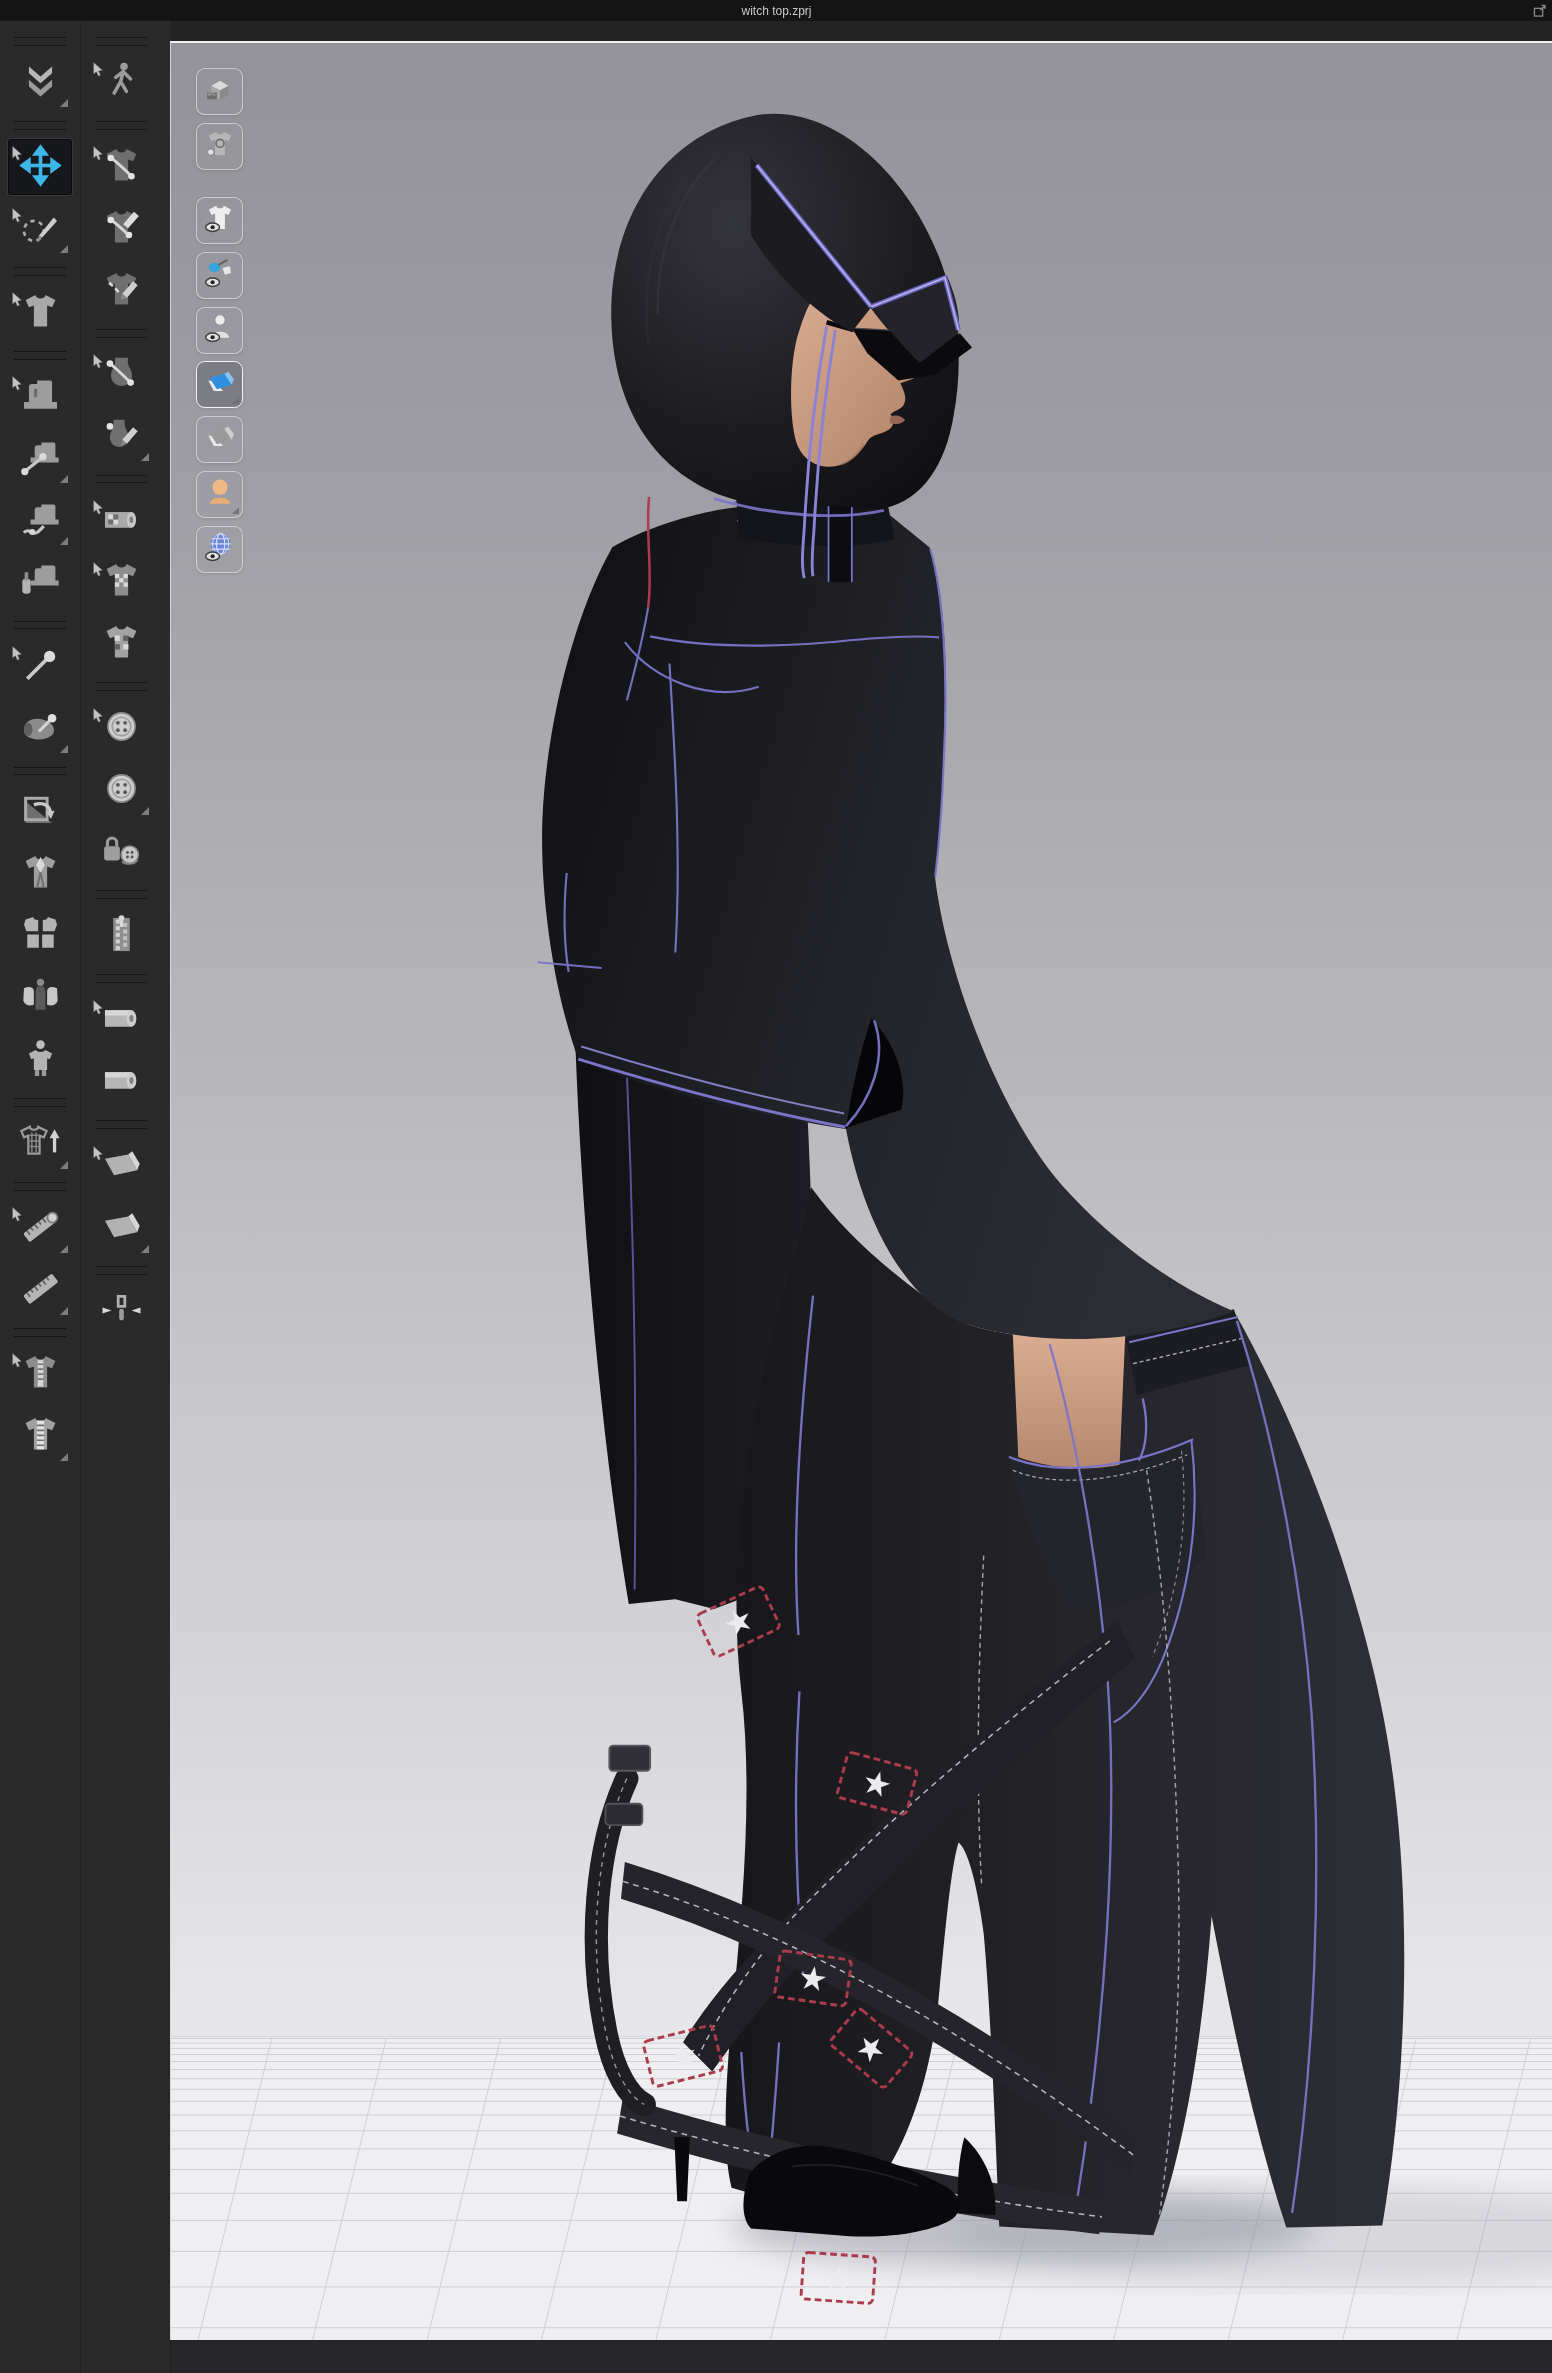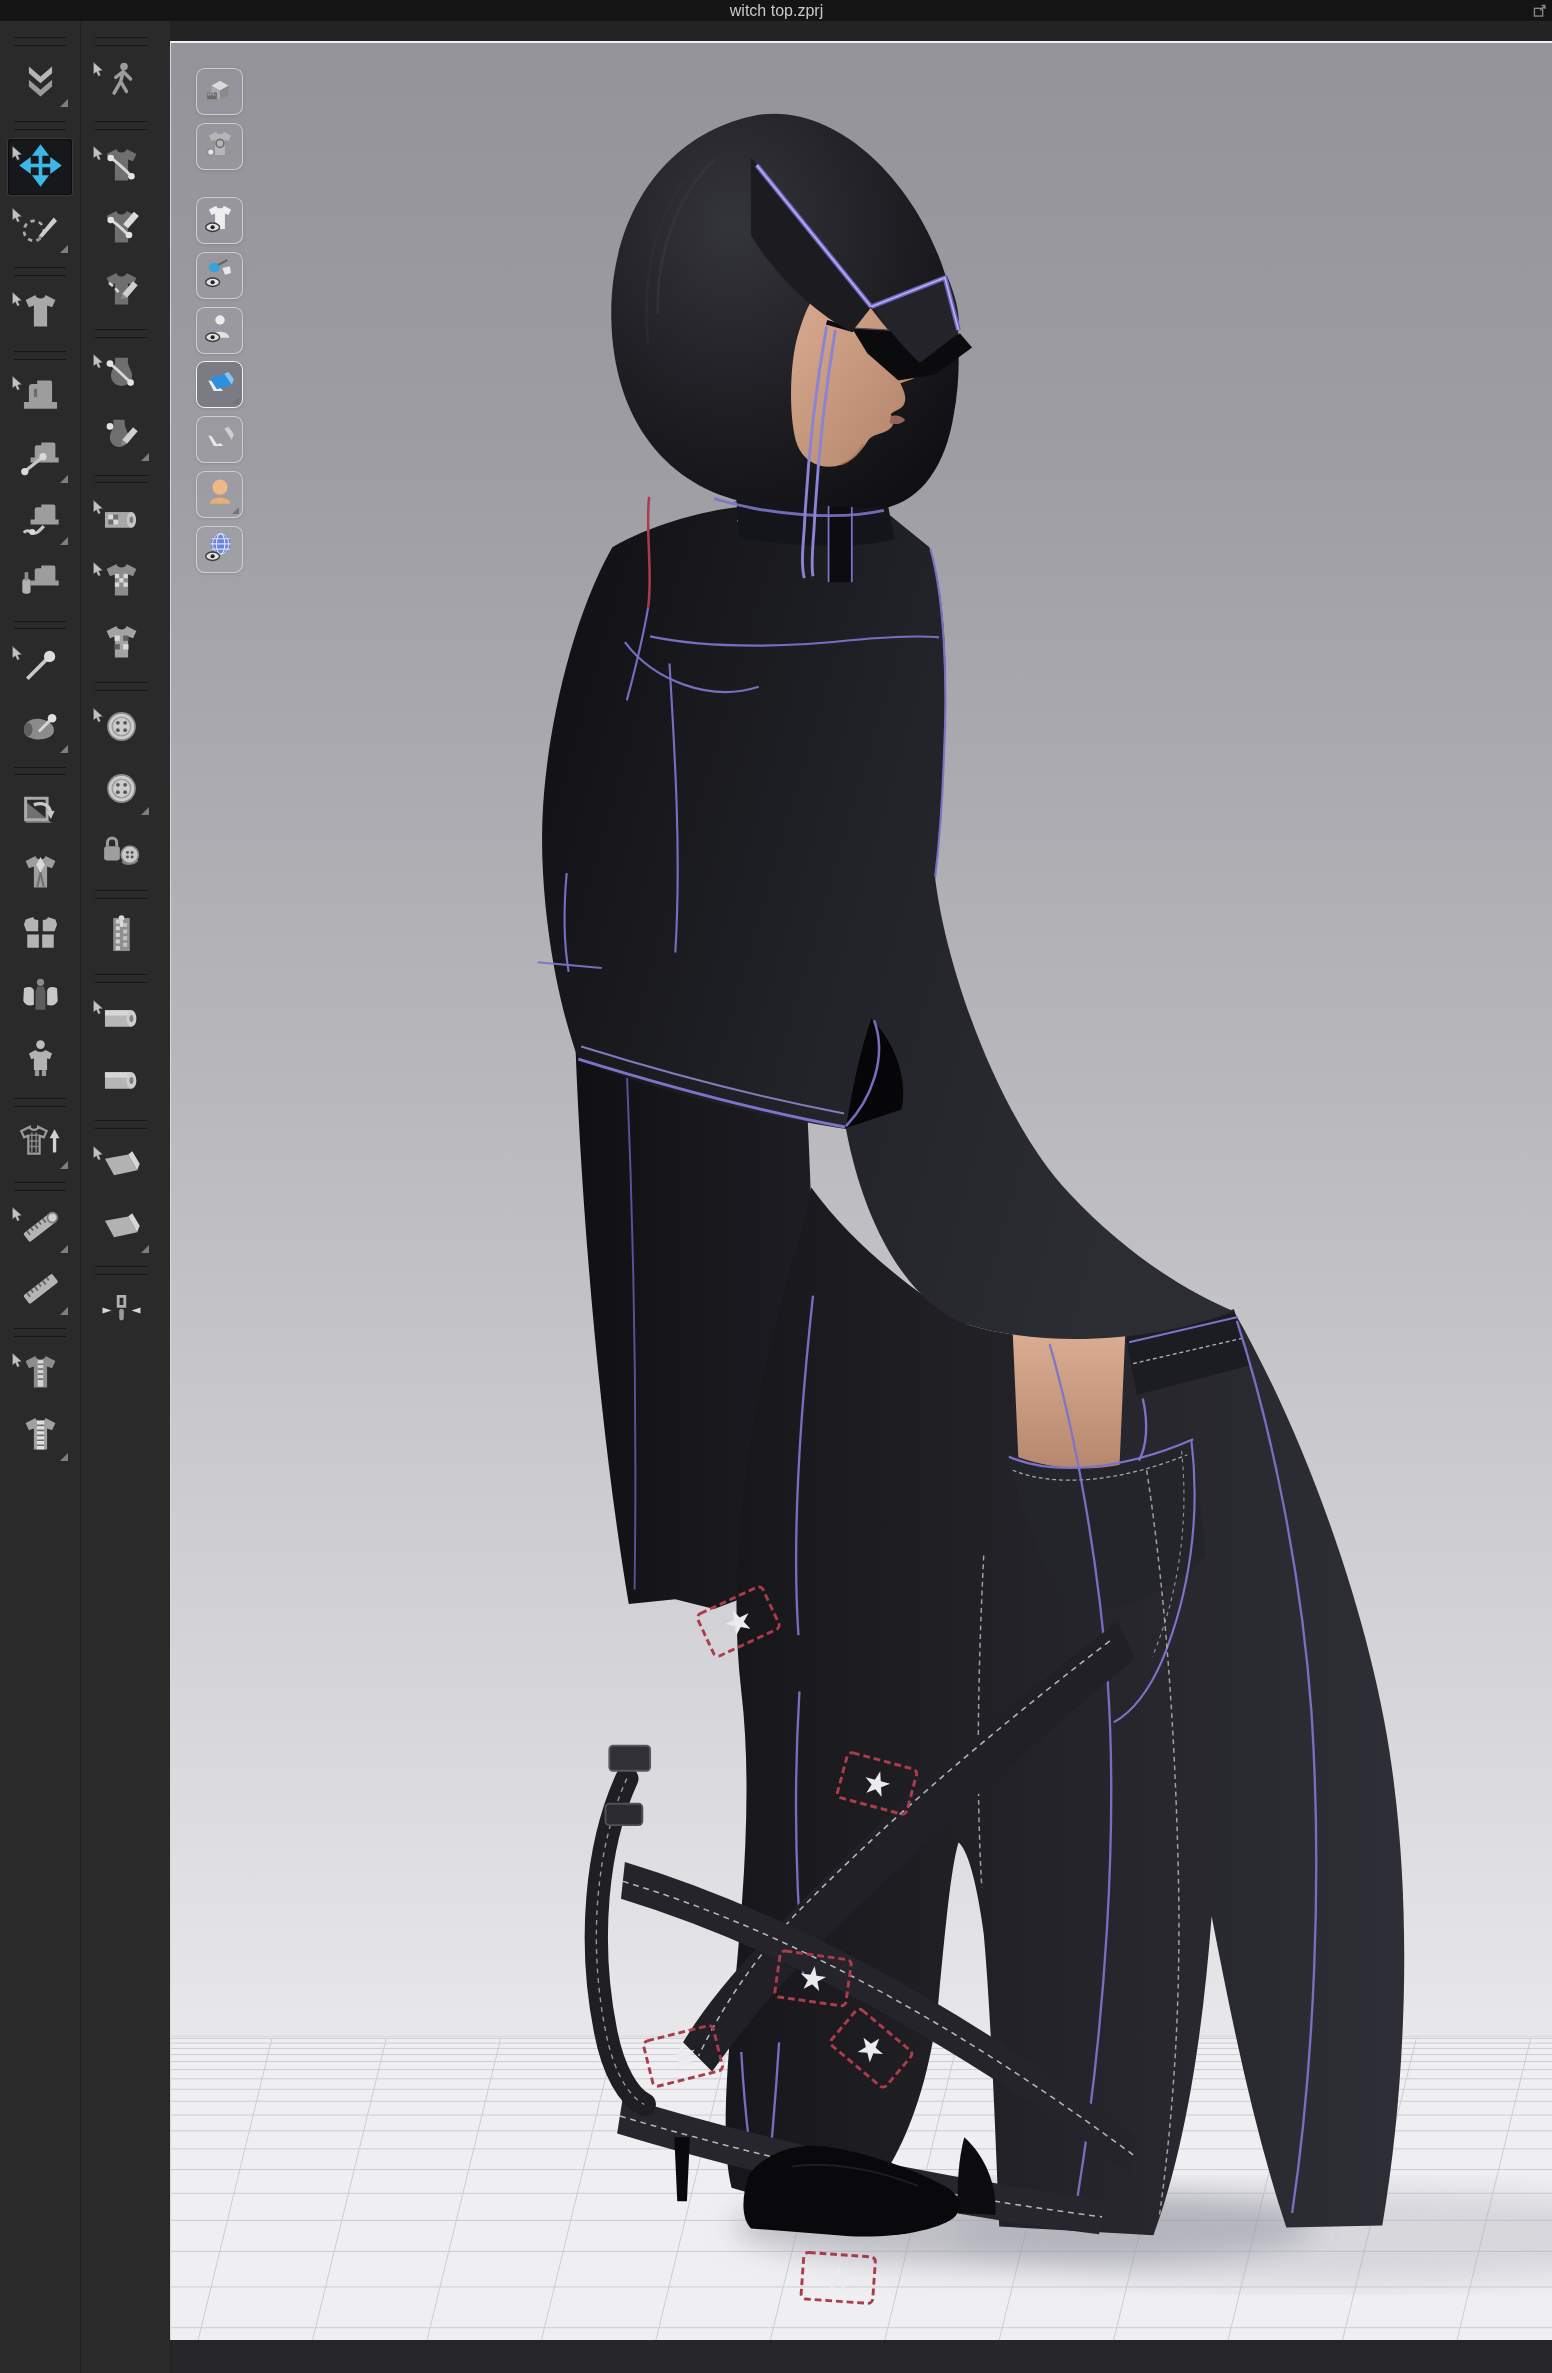--- a/index.html
+++ b/index.html
@@ -4,21 +4,21 @@
 <style>
   html,body{margin:0;padding:0;}
   body{
     width:1553px;height:2374px;position:relative;overflow:hidden;
     background:#232323;font-family:"Liberation Sans",sans-serif;
     -webkit-font-smoothing:antialiased;
   }
   
   .titlebar{
     position:absolute;left:0;top:0;width:1553px;height:21.3px;background:#141414;
-    display:flex;align-items:center;justify-content:center;color:#c9c9c9;font-size:16px;
+    display:flex;align-items:center;justify-content:center;color:#c9c9c9;font-size:12px;
   }
   .popout{position:absolute;right:5.8px;top:2.9px;width:15.5px;height:15.5px;opacity:.85;}
   
   .dock{
     position:absolute;left:0;top:21.3px;width:170px;height:2352px;background:#2a2a2b;
     display:flex;
   }
   .tool-col{width:80px;padding-top:5.8px;}
   .tool-col.c2{border-left:1px solid #222;}
   .tool{

